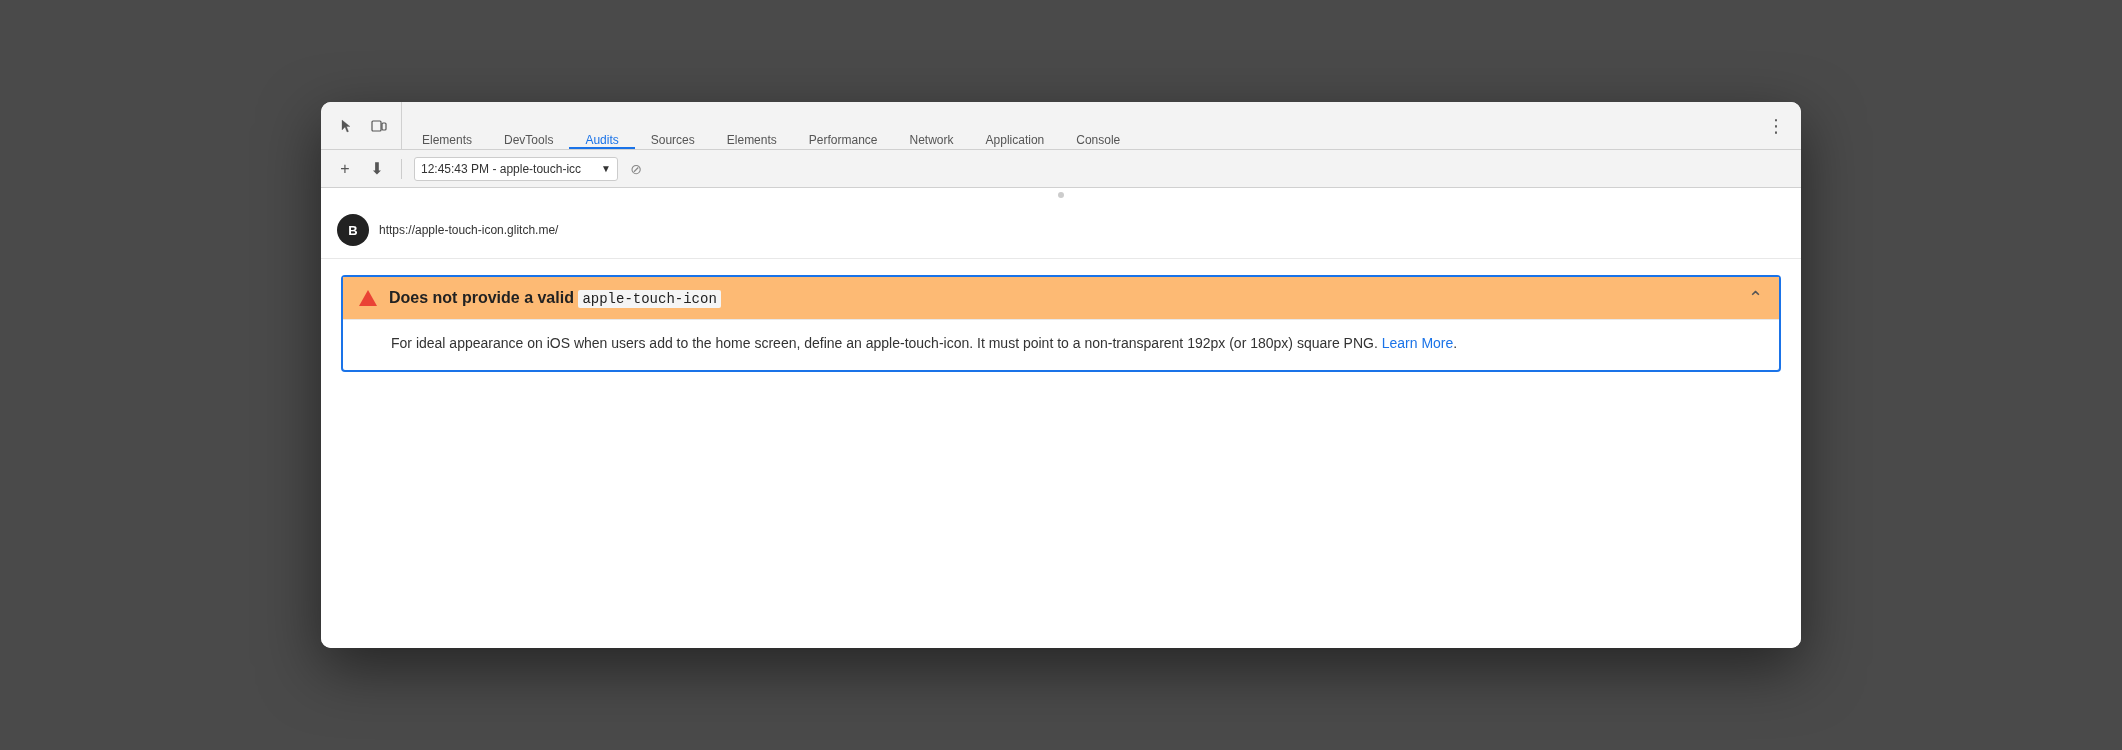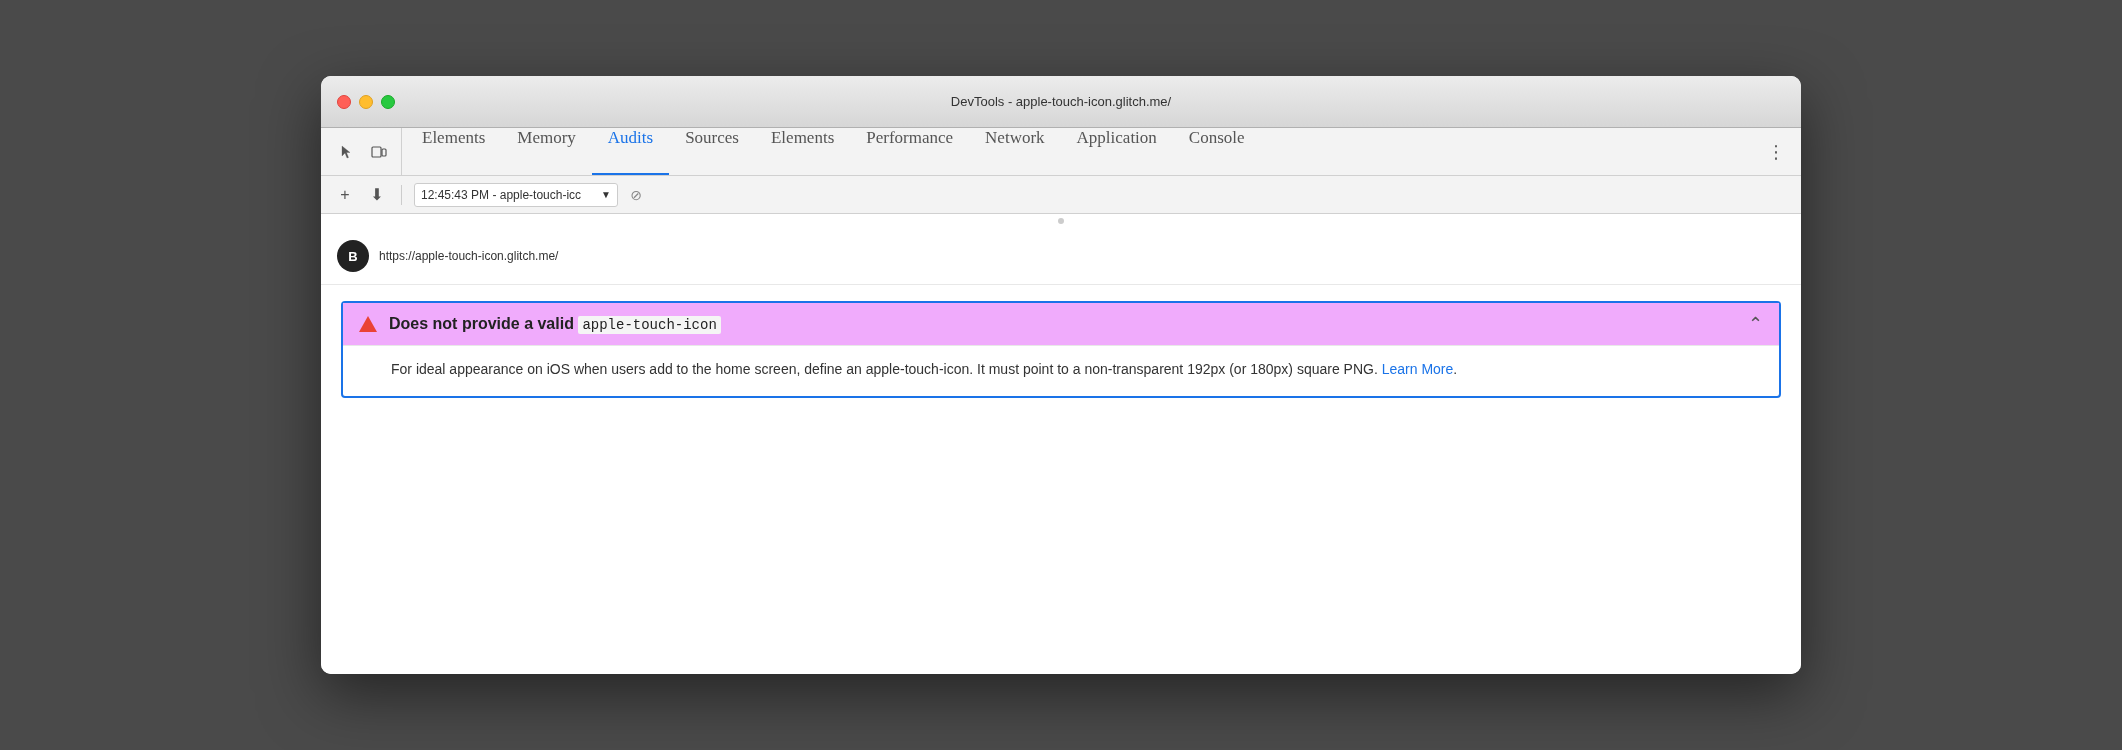--- a/index.html
+++ b/index.html
@@ -88,29 +88,28 @@
     }
 
     .tabs {
       display: flex;
       align-items: stretch;
       flex: 1;
     }
 
     .tab {
       display: flex;
-      align-items: flex-start;
+      align-items: flex-end;
       padding: 0 16px;
-      font-size: 17px;
+      font-size: 12px;
       color: #555;
       cursor: pointer;
       border-bottom: 2px solid transparent;
       white-space: nowrap;
       position: relative;
-      font-family: Liberation Serif, serif;
     }
 
     .tab.active {
       color: #1a73e8;
       border-bottom: 2px solid #1a73e8;
     }
 
     .toolbar-more {
       display: flex;
       align-items: center;
@@ -212,21 +211,21 @@
     .warning-card {
       border: 2px solid #1a73e8;
       border-radius: 4px;
       margin-bottom: 8px;
     }
 
     .warning-header {
       display: flex;
       align-items: center;
       padding: 12px 16px;
-      background: #f0abfc;
+      background: #fdba74;
       cursor: pointer;
       justify-content: space-between;
     }
 
     .warning-header-left {
       display: flex;
       align-items: center;
       gap: 12px;
     }
 
@@ -289,28 +288,20 @@
       display: flex;
       justify-content: center;
       padding: 4px 0;
     }
   </style>
 </head>
 <body>
 
 <div class="window">
 
-  <div class="titlebar">
-    <div class="traffic-lights">
-      <div class="traffic-light close"></div>
-      <div class="traffic-light minimize"></div>
-      <div class="traffic-light maximize"></div>
-    </div>
-    <span class="titlebar-title">DevTools - apple-touch-icon.glitch.me/</span>
-  </div>
 
   <div class="devtools-toolbar">
     <div class="toolbar-icons">
       <div class="toolbar-icon-btn">
         <svg width="16" height="16" viewBox="0 0 16 16" fill="none">
           <path d="M3 2L3 12L6 9L8 14L9.5 13.5L7.5 8.5L11 8.5L3 2Z" fill="#555" stroke="#555" stroke-width="0.3"></path>
         </svg>
       </div>
       <div class="toolbar-icon-btn">
         <svg width="16" height="16" viewBox="0 0 16 16" fill="none">
@@ -318,21 +309,21 @@
           <rect x="11" y="5" width="4" height="7" rx="1" stroke="#555" stroke-width="1.2" fill="none"></rect>
         </svg>
       </div>
     </div>
 
     <div class="tabs">
       <div class="tab">
         <span>Elements</span>
       </div>
       <div class="tab">
-        <span>Memory</span>
+        <span>DevTools</span>
       </div>
       <div class="tab active">
         <span>Audits</span>
       </div>
       <div class="tab">
         <span>Sources</span>
       </div>
       <div class="tab">
         <span>Elements</span>
       </div>

